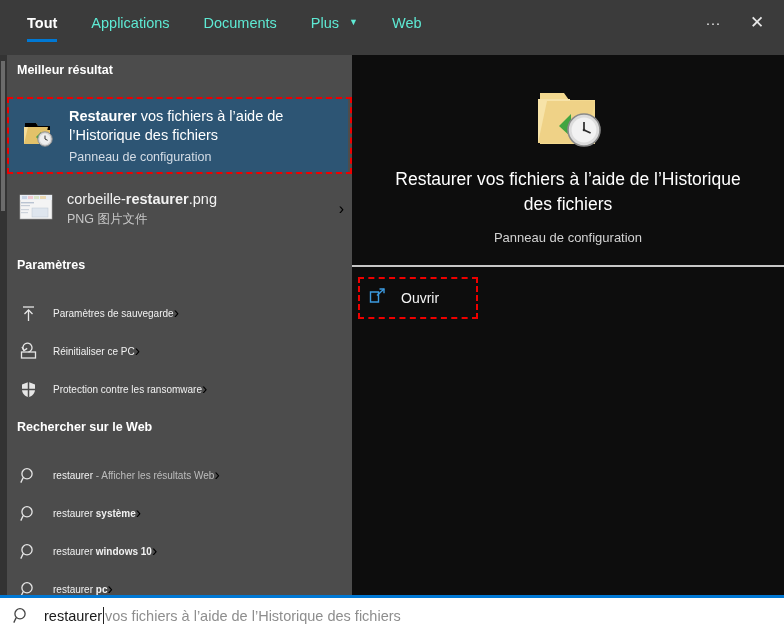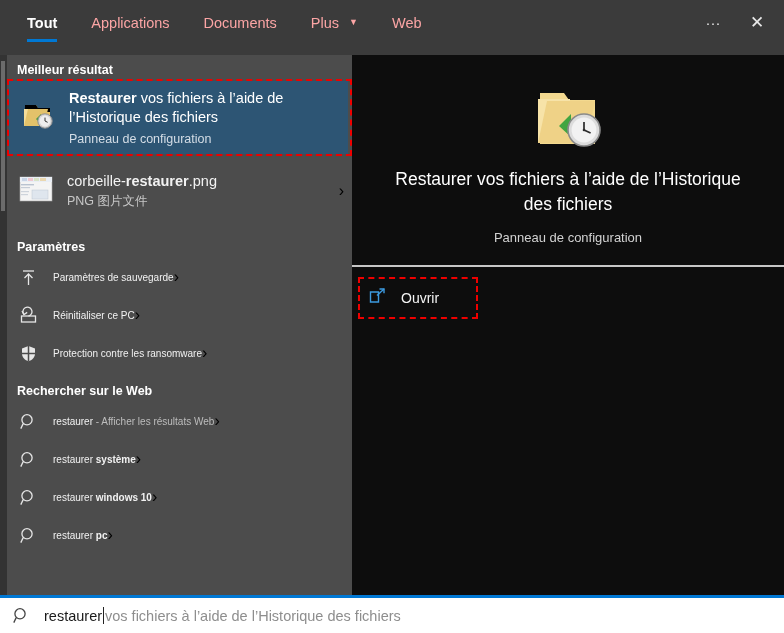--- a/index.html
+++ b/index.html
@@ -22,21 +22,21 @@
     background: #3b3b3b;
     display: flex;
     align-items: flex-start;
     padding-left: 10px;
     flex: 0 0 55px;
     position: relative;
   }
   .tabs { display: flex; align-items: flex-start; height: 58px; }
   .tab {
     position: relative;
-    color: #fca5a5;
+    color: #5eead4;
     font-size: 14.5px;
     padding: 15px 17px 0 17px;
     height: 55px;
     cursor: default;
     white-space: nowrap;
   }
   .tab.active { color: #ffffff; font-weight: bold; }
   .tab.active::after {
     content: "";
     position: absolute;
@@ -97,21 +97,21 @@
     left: 1px; top: 6px;
     width: 4px; height: 150px;
     background: #6b6b6b;
   }
   .leftinner { padding-left: 7px; height: 100%; }
 
   .section-title {
     color: #ffffff;
     font-size: 12.5px;
     font-weight: bold;
-    padding: 8px 0 4px 10px;
+    padding: 8px 0 22px 10px;
   }
   .section-title.sp { padding-top: 12px; }
   .b { font-weight: bold; }
 
   
   .best-wrap { position: relative; padding: 0 4px 0 2px; }
   .best {
     background: #2d5574;
     height: 73px;
     display: flex;

